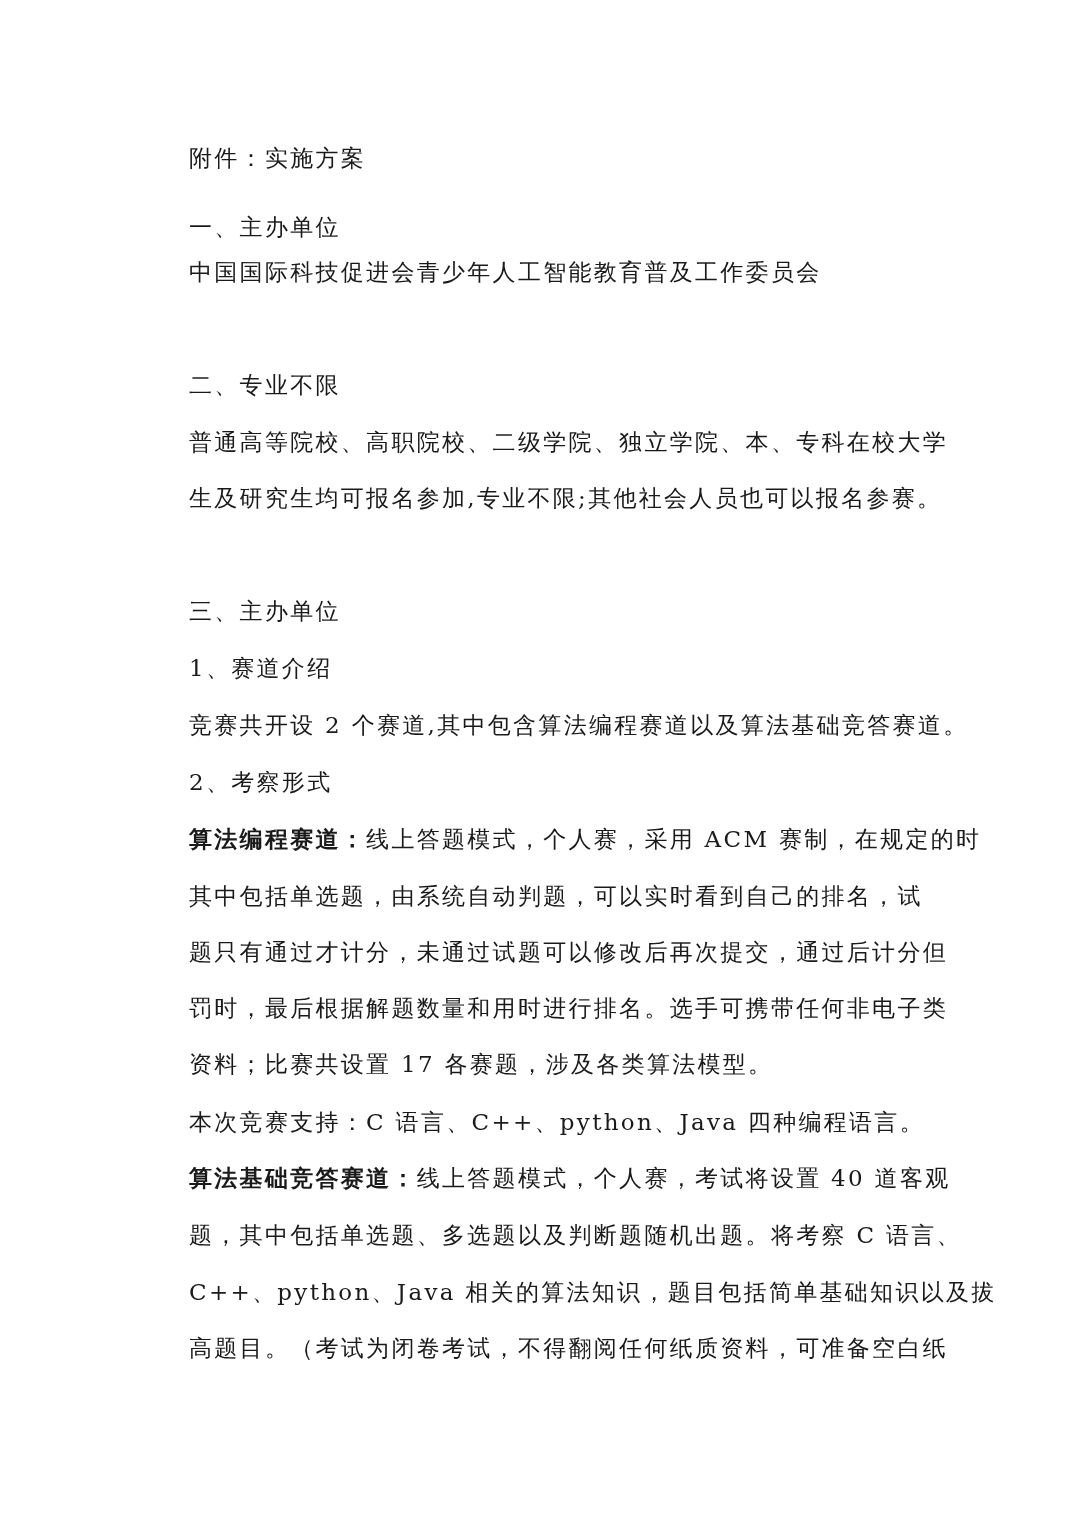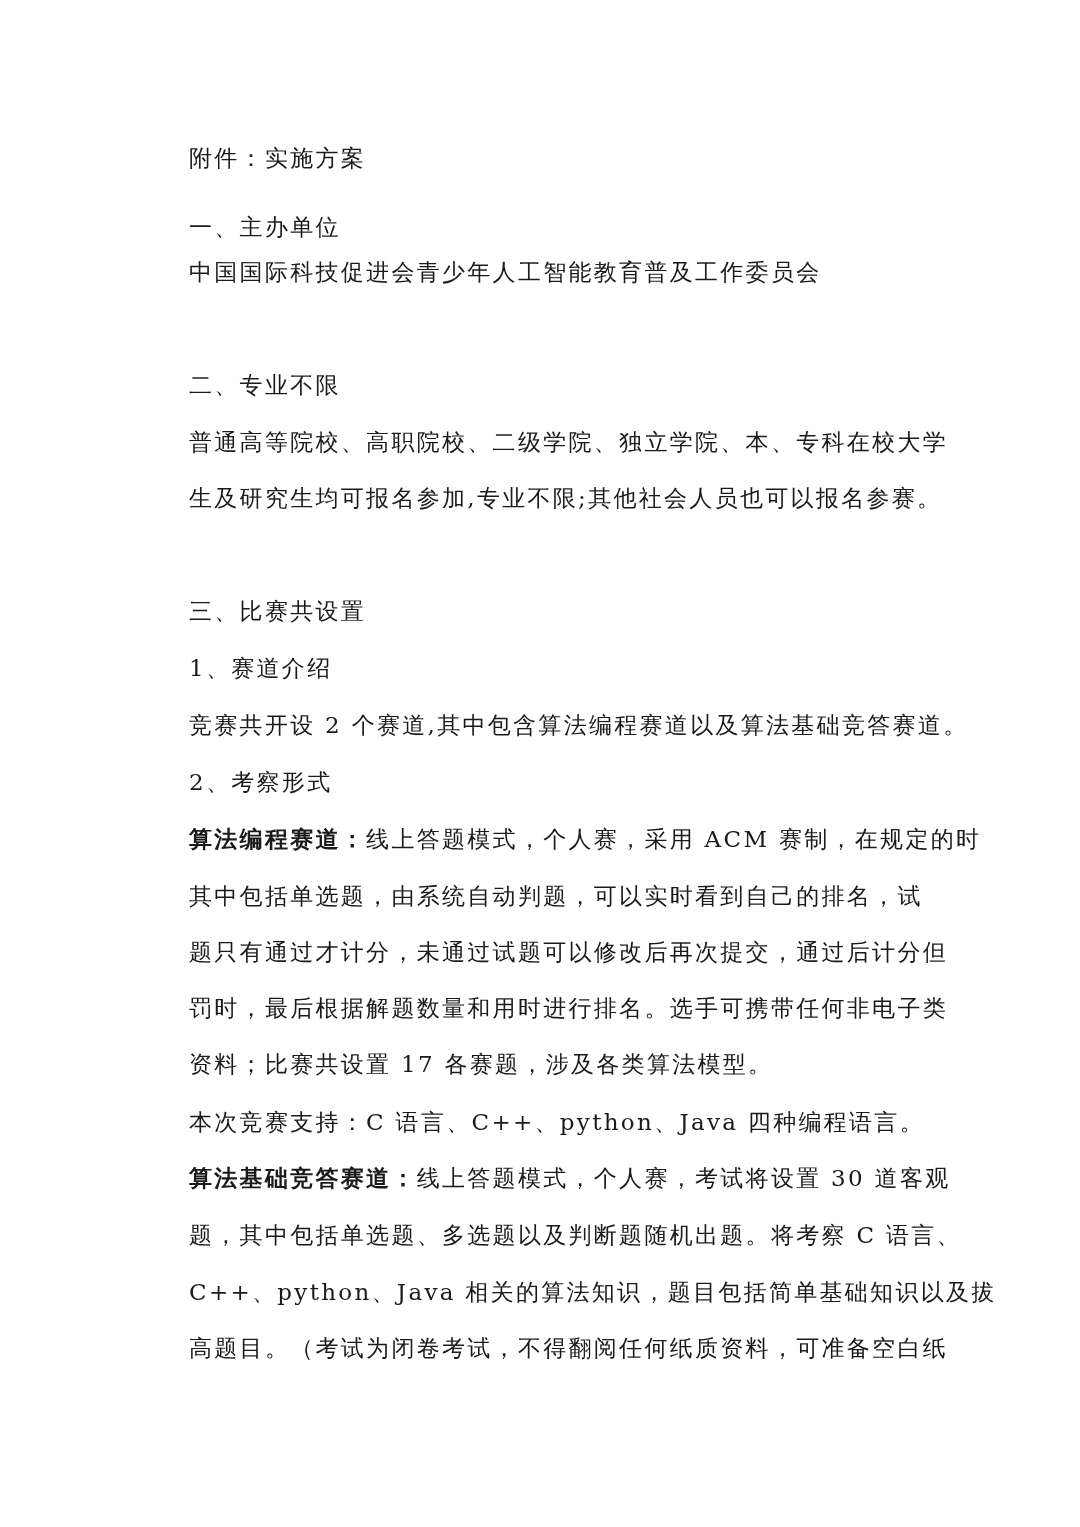--- a/index.html
+++ b/index.html
@@ -14,34 +14,34 @@
 <div>
   <div class="line" style="top:143px">附件：实施方案</div>
 
   <div class="line" style="top:212px">一、主办单位</div>
   <div class="line" style="top:257px">中国国际科技促进会青少年人工智能教育普及工作委员会</div>
 
   <div class="line" style="top:370px">二、专业不限</div>
   <div class="line" style="top:427px">普通高等院校、高职院校、二级学院、独立学院、本、专科在校大学</div>
   <div class="line" style="top:483px">生及研究生均可报名参加,专业不限;其他社会人员也可以报名参赛。</div>
 
-  <div class="line" style="top:596px">三、比赛共设置</div>
+  <div class="line" style="top:596px">三、主办单位</div>
   <div class="line" style="top:653px">1、赛道介绍</div>
   <div class="line" style="top:710px">竞赛共开设 2 个赛道,其中包含算法编程赛道以及算法基础竞答赛道。</div>
   <div class="line" style="top:767px">2、考察形式</div>
 
   <div class="line" style="top:824px">
     <span class="bold">算法编程赛道：</span><span>线上答题模式，个人赛，采用 ACM 赛制，在规定的时</span>
   </div>
   <div class="line" style="top:881px">其中包括单选题，由系统自动判题，可以实时看到自己的排名，试</div>
   <div class="line" style="top:937px">题只有通过才计分，未通过试题可以修改后再次提交，通过后计分但</div>
   <div class="line" style="top:993px">罚时，最后根据解题数量和用时进行排名。选手可携带任何非电子类</div>
   <div class="line" style="top:1049px">资料；比赛共设置 17 各赛题，涉及各类算法模型。</div>
 
   <div class="line" style="top:1107px">本次竞赛支持：C 语言、C++、python、Java 四种编程语言。</div>
 
   <div class="line" style="top:1163px">
-    <span class="bold">算法基础竞答赛道：</span><span>线上答题模式，个人赛，考试将设置 30 道客观</span>
+    <span class="bold">算法基础竞答赛道：</span><span>线上答题模式，个人赛，考试将设置 40 道客观</span>
   </div>
   <div class="line" style="top:1220px">题，其中包括单选题、多选题以及判断题随机出题。将考察 C 语言、</div>
   <div class="line" style="top:1277px">C++、python、Java 相关的算法知识，题目包括简单基础知识以及拔</div>
   <div class="line" style="top:1333px">高题目。（考试为闭卷考试，不得翻阅任何纸质资料，可准备空白纸</div>
 </div>
 
 </body></html>

